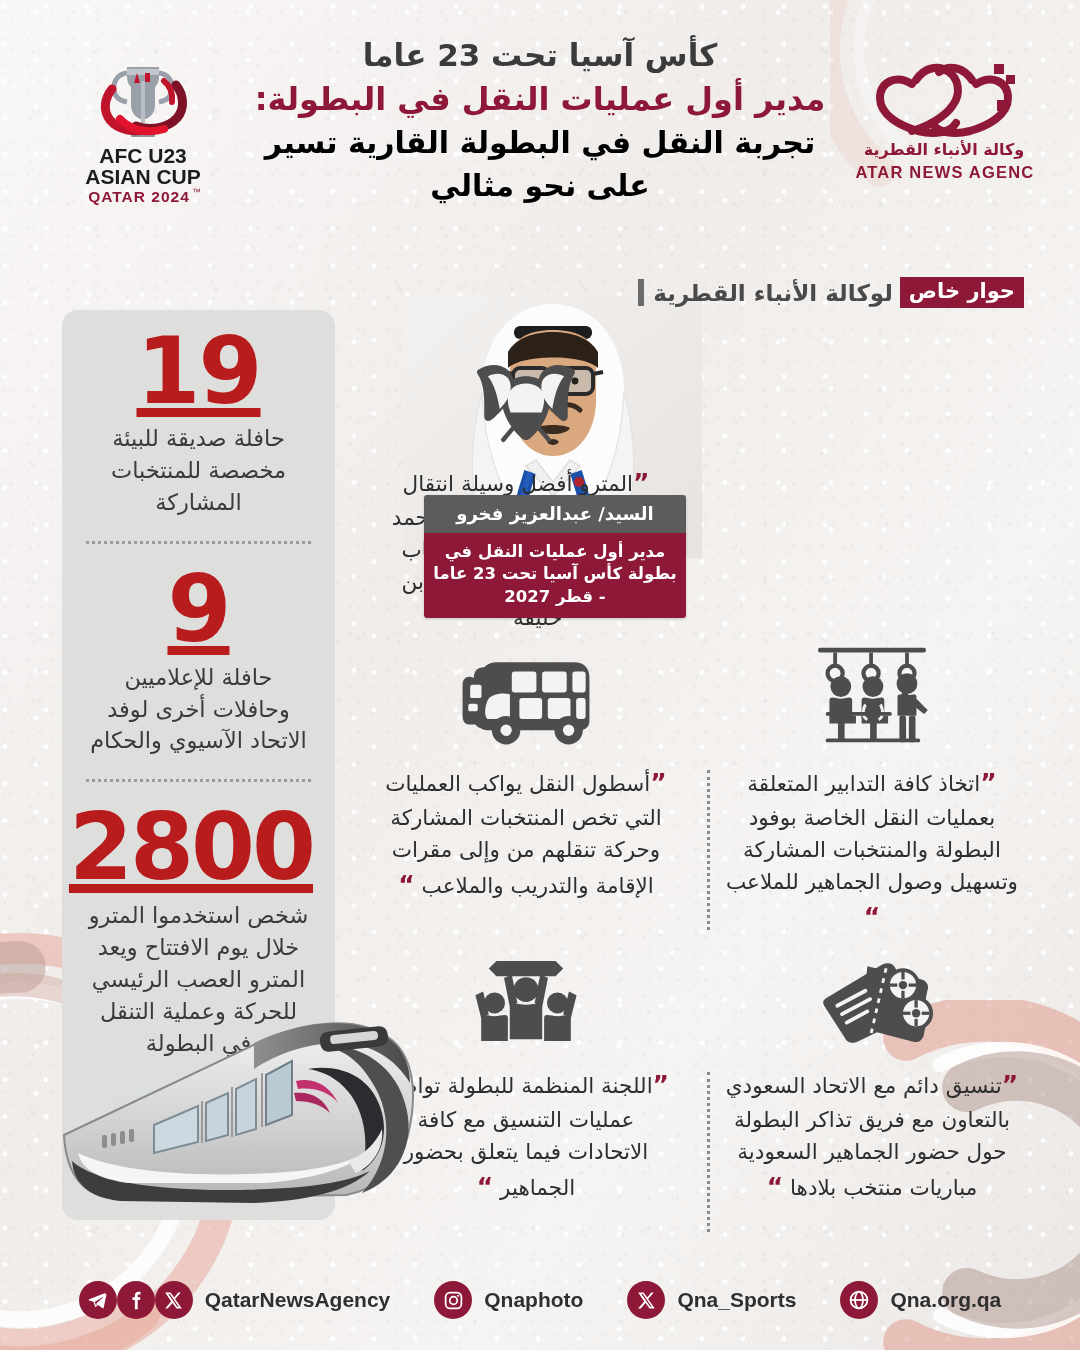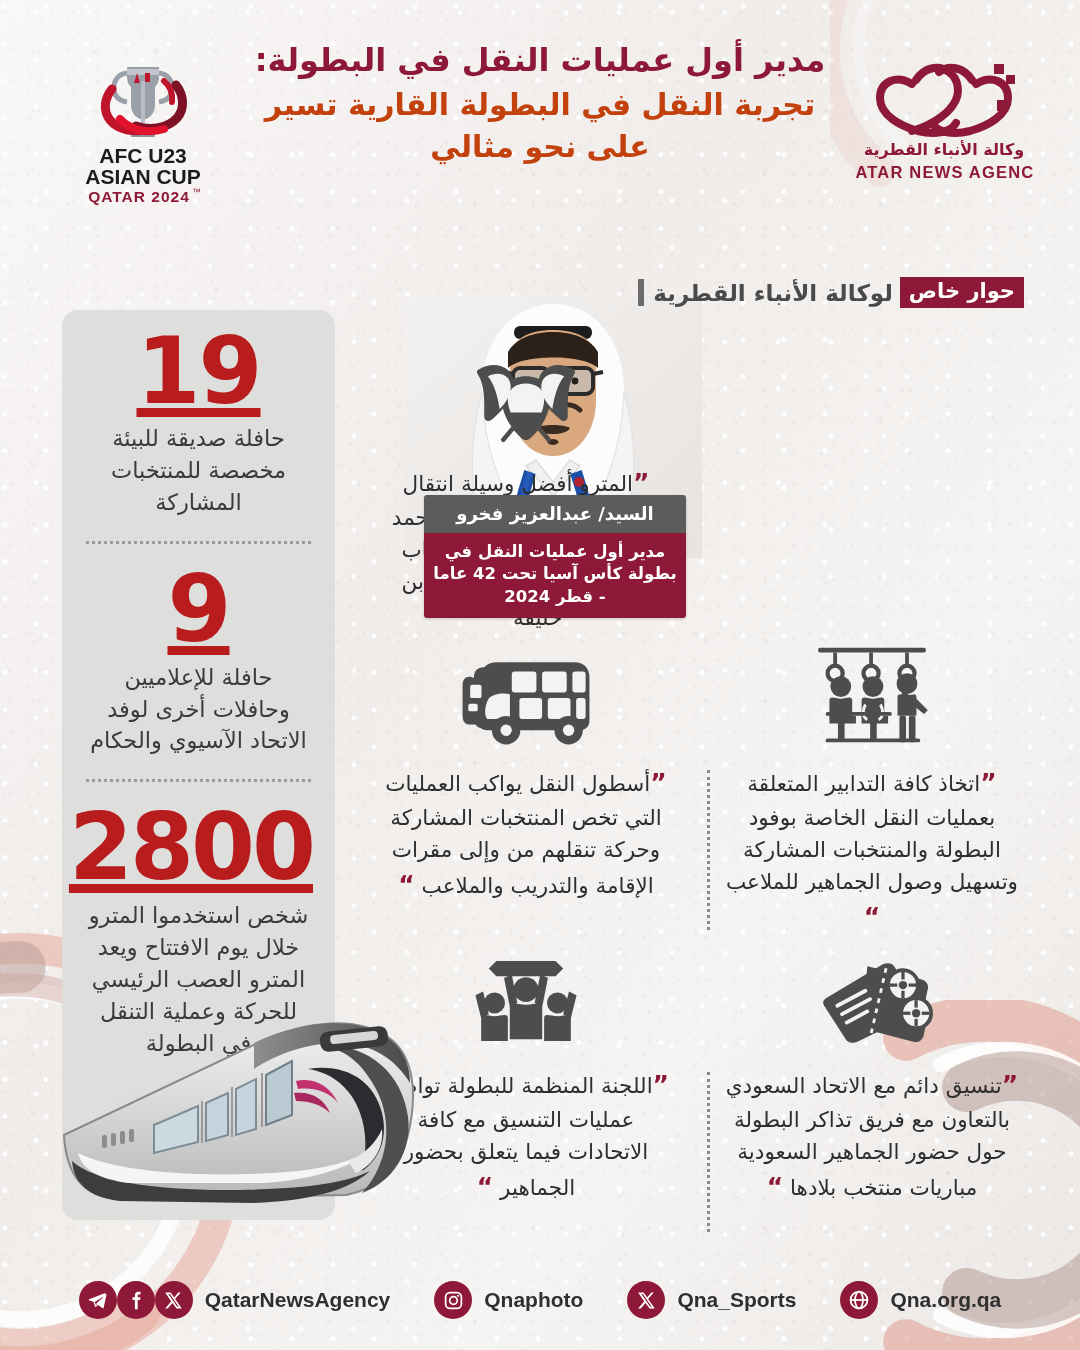--- a/index.html
+++ b/index.html
@@ -37,21 +37,21 @@
   
   .hdr{position:absolute;top:0;left:0;right:0;height:275px;z-index:5;}
   .afc-logo{position:absolute;left:68px;top:45px;width:150px;height:160px;}
   .qna-logo{position:absolute;right:46px;top:42px;width:180px;height:150px;}
   .titles{
     position:absolute;left:240px;right:240px;top:36px;
     text-align:center;direction:rtl;
   }
   .t-line1{font-size:31px;font-weight:bold;color:#3b3b3b;letter-spacing:0;line-height:1.25;}
   .t-line2{font-size:32px;font-weight:bold;color:#8e1838;line-height:1.3;margin-top:4px;}
-  .t-line3{font-size:30px;font-weight:bold;color:#c2410c;line-height:1.42;margin-top:2px;}
+  .t-line3{font-size:30px;font-weight:bold;color:#000000;line-height:1.42;margin-top:2px;}
   
   .badge-row{
     position:absolute;right:56px;top:277px;z-index:6;
     direction:rtl;display:flex;align-items:center;gap:7px;
   }
   .badge-hl{
     background:#8e1838;color:#fff;font-size:21px;font-weight:bold;
     padding:3px 9px 5px;line-height:1.1;
   }
   .badge-rest{color:#4a4a4a;font-size:23px;font-weight:bold;}
@@ -180,20 +180,21 @@
         <rect x="77" y="28" width="5" height="9" fill="#c0142c"></rect>
       </g>
       <text x="75" y="118" text-anchor="middle" font-family="Liberation Sans, sans-serif" font-size="21" font-weight="bold" fill="#1c1c1c">AFC U23</text>
       <text x="75" y="139" text-anchor="middle" font-family="Liberation Sans, sans-serif" font-size="21" font-weight="bold" fill="#1c1c1c">ASIAN CUP</text>
       <text x="71" y="157" text-anchor="middle" font-family="Liberation Sans, sans-serif" font-size="15.5" font-weight="bold" fill="#8e1838" letter-spacing="1">QATAR 2024</text>
       <text x="133" y="150" font-family="Liberation Sans, sans-serif" font-size="9" fill="#8e1838">™</text>
     </svg>
   </div>
 
   <div class="titles">
+    <div class="t-line1">كأس آسيا تحت 23 عاما</div>
     <div class="t-line2">مدير أول عمليات النقل في البطولة:</div>
     <div class="t-line3">تجربة النقل في البطولة القارية تسير على نحو مثالي</div>
   </div>
 
   <div class="qna-logo">
     <svg viewBox="0 0 180 150" width="180" height="150">
       <g fill="none" stroke="#8e1838" stroke-width="8" stroke-linecap="round">
         <path d="M58 42c-16-10-32-2-32 14 0 17 20 28 38 33 16 4 32 2 38-8"></path>
         <path d="M122 42c16-10 32-2 32 14 0 17-20 28-38 33-16 4-32 2-38-8"></path>
         <path d="M62 38c8-12 22-16 33-8 10 7 12 22 4 33-8 12-26 22-41 26"></path>
@@ -342,21 +343,21 @@
     <path d="M126 176 C116 206 110 238 108 262" stroke="#2a62c4" stroke-width="5" fill="none" opacity=".7"></path>
     <circle cx="175" cy="186" r="5" fill="#b3232e"></circle>
 
     <circle cx="150" cy="214" r="3" fill="#e4e4e4"></circle>
     <circle cx="150" cy="244" r="3" fill="#e4e4e4"></circle>
   </g>
 </svg>
 
 <div class="name-plate">
   <div class="np-name">السيد/ عبدالعزيز فخرو</div>
-  <div class="np-role">مدير أول عمليات النقل في بطولة كأس آسيا تحت 42 عاما - قطر 2024</div>
+  <div class="np-role">مدير أول عمليات النقل في بطولة كأس آسيا تحت 23 عاما - قطر 2027</div>
 </div>
 
 <div class="quotes">
 
   <div class="q q-tr">
     <div class="q-icon">
       <svg viewBox="0 0 130 100" width="118" height="100">
         <g fill="#4d4d4d">
           <path d="M14 18c10-6 24-6 32 2 6 6 7 16 3 26-4 10-12 20-22 28-4 3-8 1-8-4 0-14 1-34-7-46-2-3-1-5 2-6z"></path>
           <path d="M116 18c-10-6-24-6-32 2-6 6-7 16-3 26 4 10 12 20 22 28 4 3 8 1 8-4 0-14-1-34 7-46 2-3 1-5-2-6z"></path>

